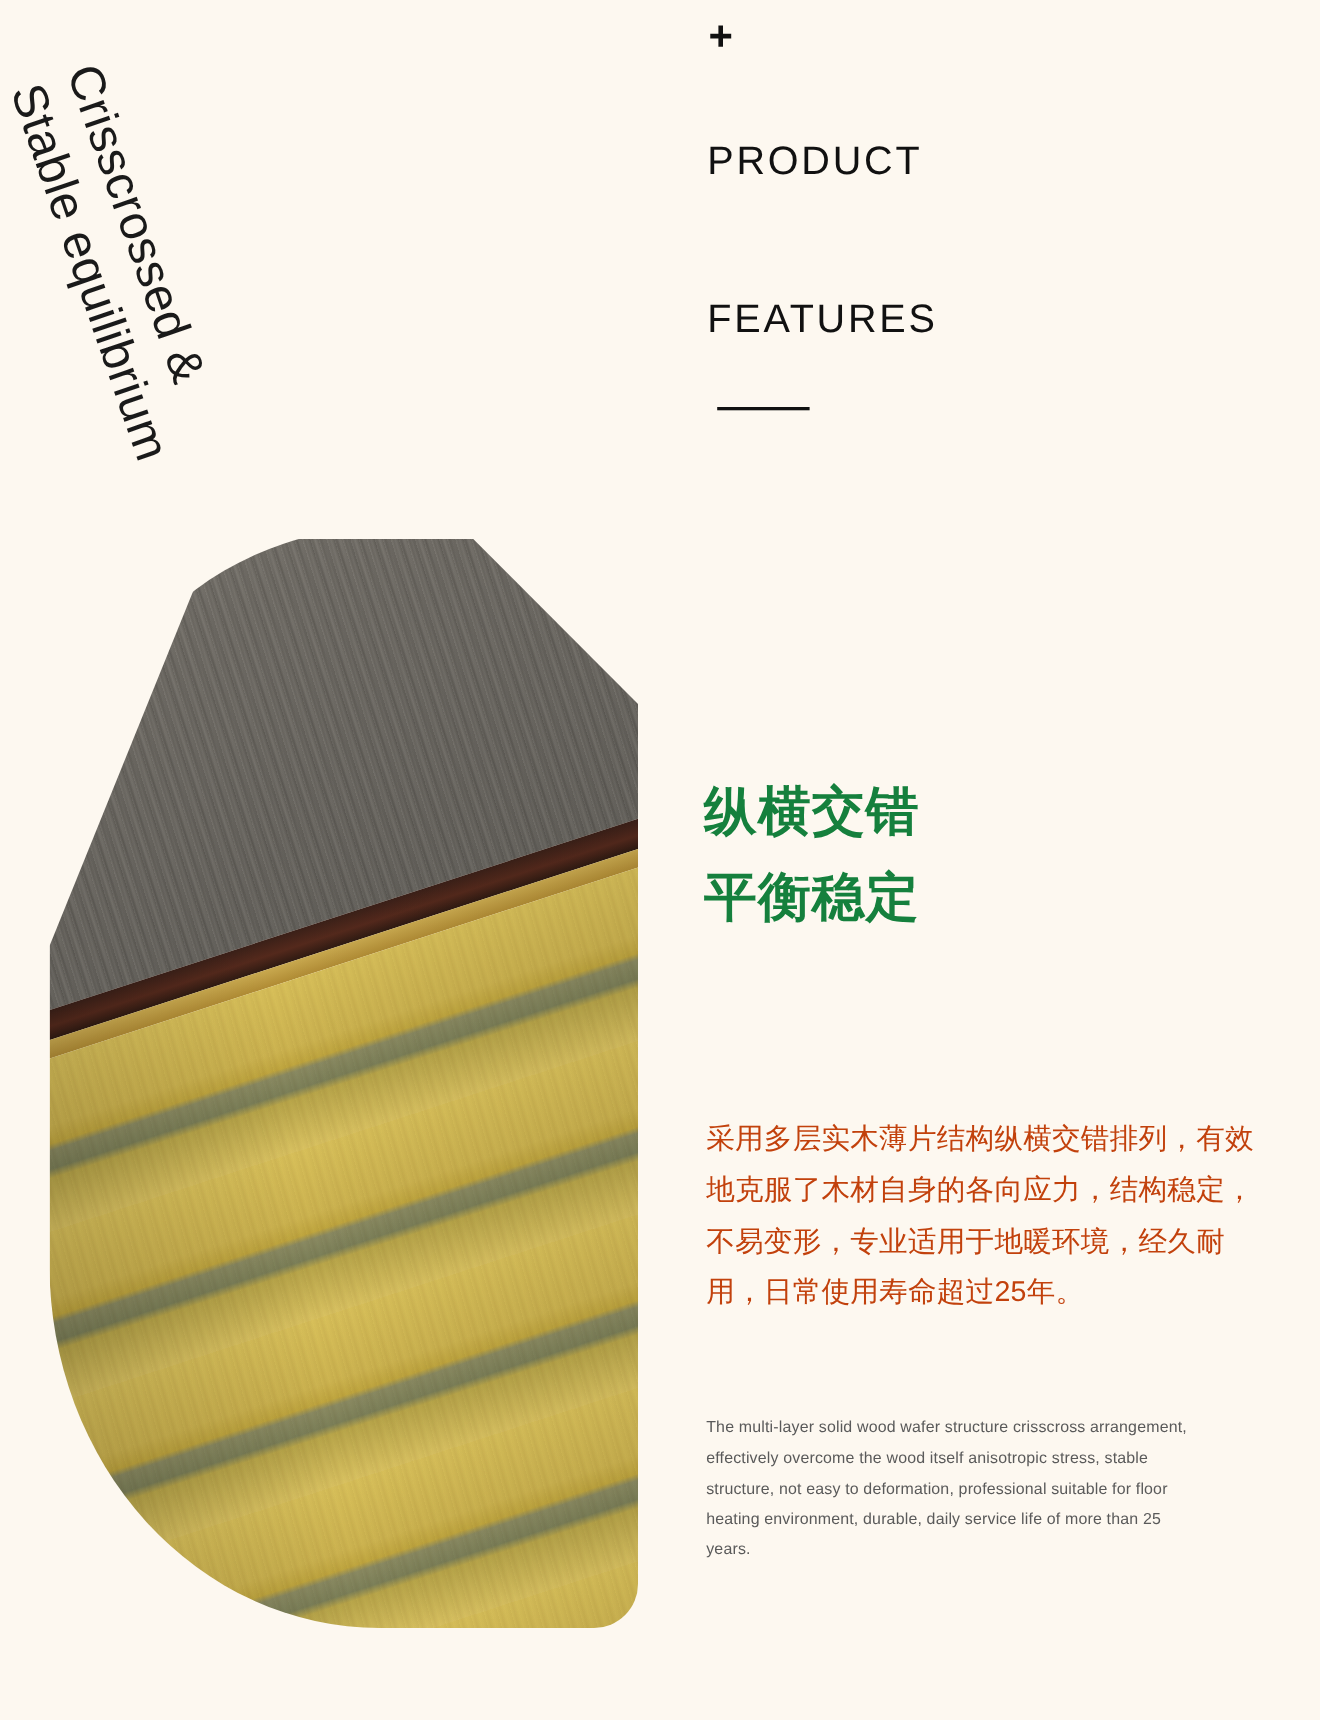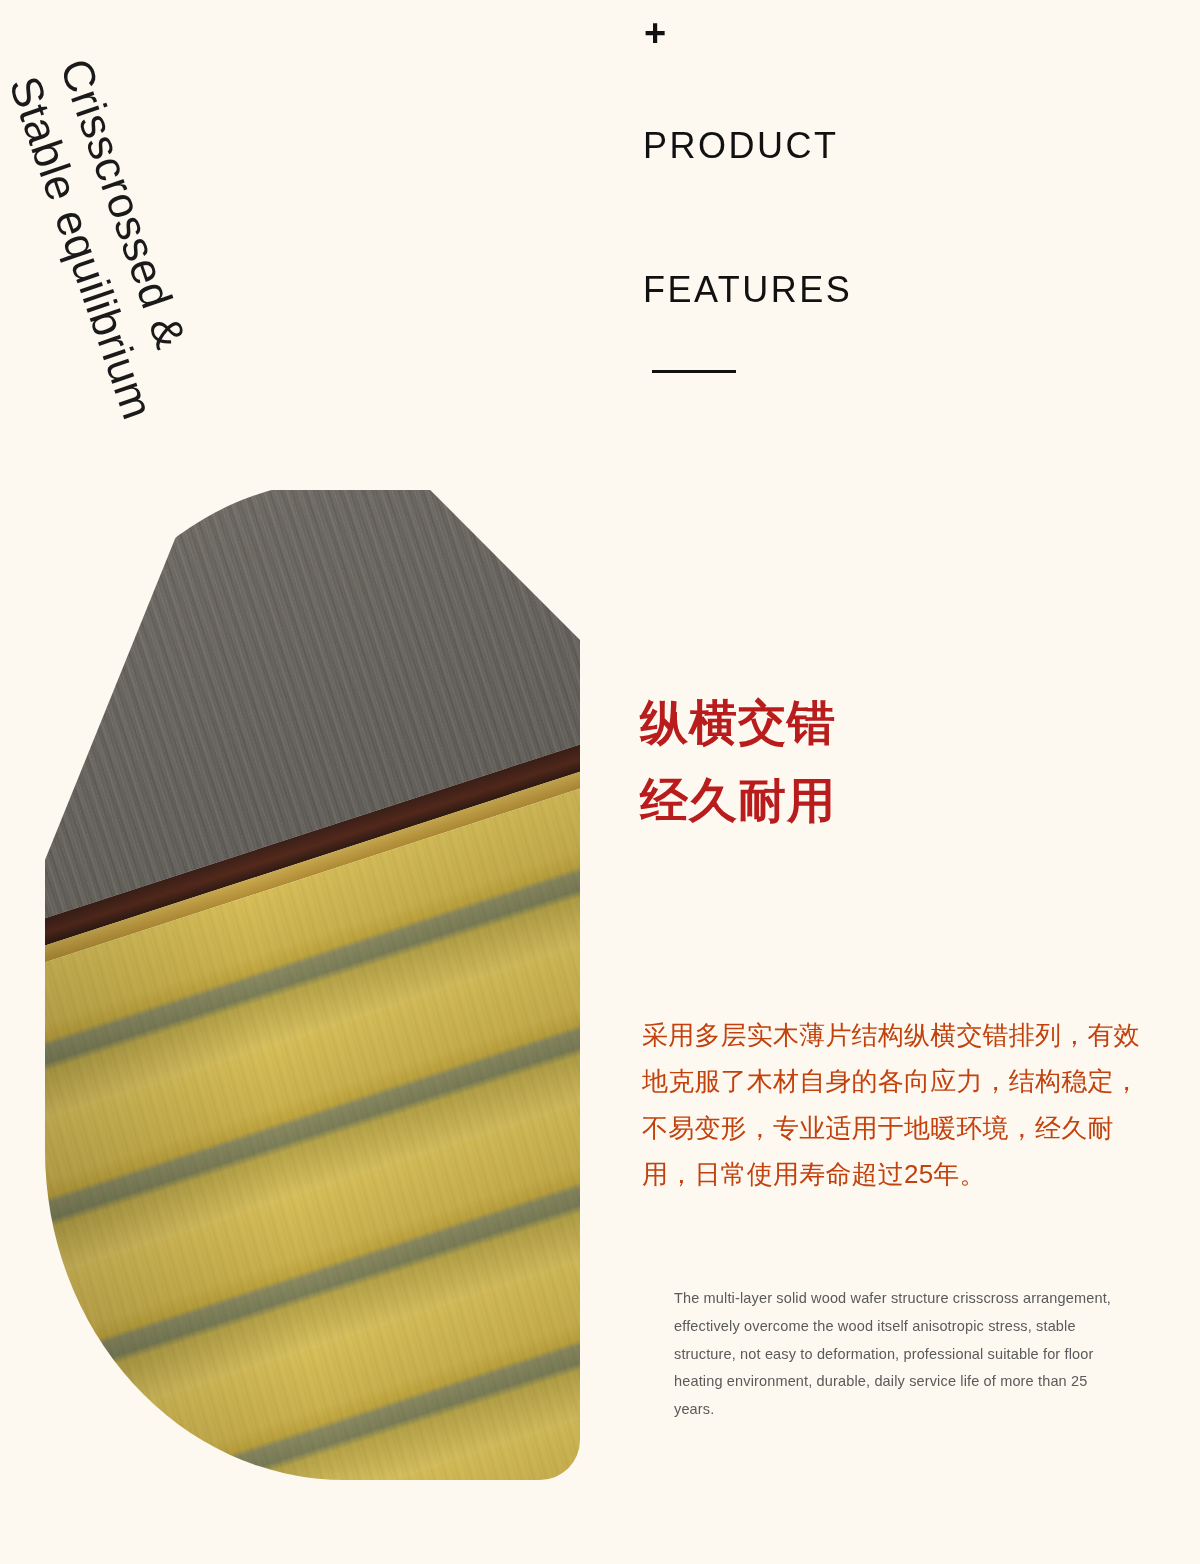--- a/index.html
+++ b/index.html
@@ -178,24 +178,24 @@
     left: 12px;
     top: 370px;
     width: 84px;
     height: 3px;
     background: #111;
   }
 
   .headline {
     position: absolute;
     left: 0;
-    top: 684px;
+    top: 700px;
     font-size: 48px;
     font-weight: 700;
-    color: #b91c1c;
+    color: #15803d;
     line-height: 1.62;
     letter-spacing: 1px;
   }
 
   .body-cn {
     position: absolute;
     left: 2px;
     top: 1012px;
     width: 500px;
     font-size: 26px;
@@ -206,21 +206,20 @@
 
   .body-en {
     position: absolute;
     left: 2px;
     top: 1285px;
     width: 440px;
     font-size: 14.5px;
     line-height: 1.92;
     color: #5a5a5a;
     letter-spacing: 0.15px;
-    margin-left: 32px;
   }
 </style>
 </head>
 <body>
 
 <div class="page">
 
   <div class="left-panel">
 
     <div class="rotated-title">
@@ -246,21 +245,21 @@
 
     <div class="plus-mark">+</div>
 
     <div class="eyebrow-1">PRODUCT</div>
     <div class="eyebrow-2">FEATURES</div>
 
     <div class="rule"></div>
 
     <div class="headline">
       <div>纵横交错</div>
-      <div>经久耐用</div>
+      <div>平衡稳定</div>
     </div>
 
     <div class="body-cn">采用多层实木薄片结构纵横交错排列，有效地克服了木材自身的各向应力，结构稳定，不易变形，专业适用于地暖环境，经久耐用，日常使用寿命超过25年。</div>
 
     <div class="body-en">The multi-layer solid wood wafer structure crisscross arrangement, effectively overcome the wood itself anisotropic stress, stable structure, not easy to deformation, professional suitable for floor heating environment, durable, daily service life of more than 25 years.</div>
 
   </div>
 
 </div>
 

